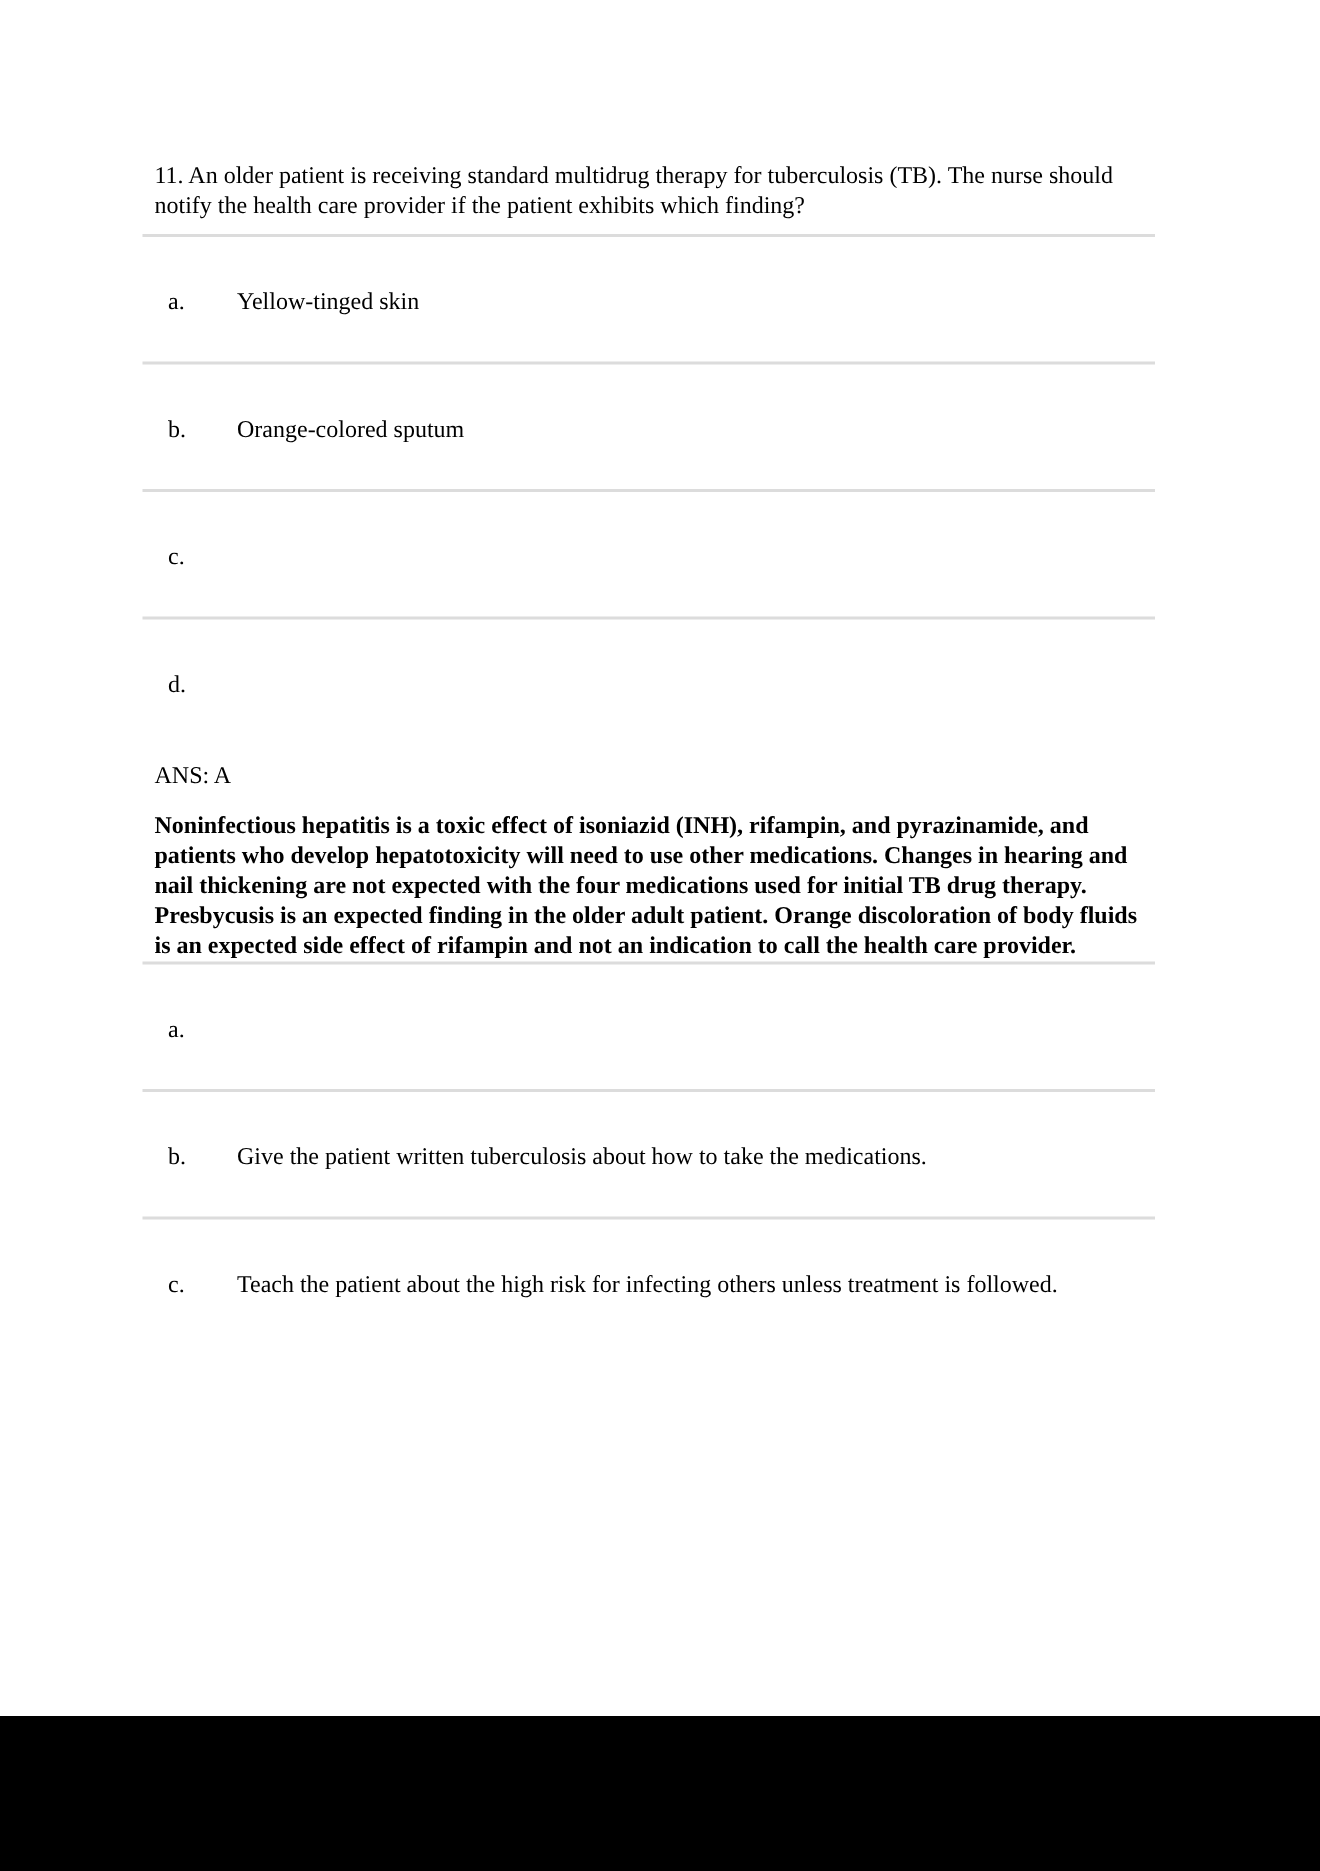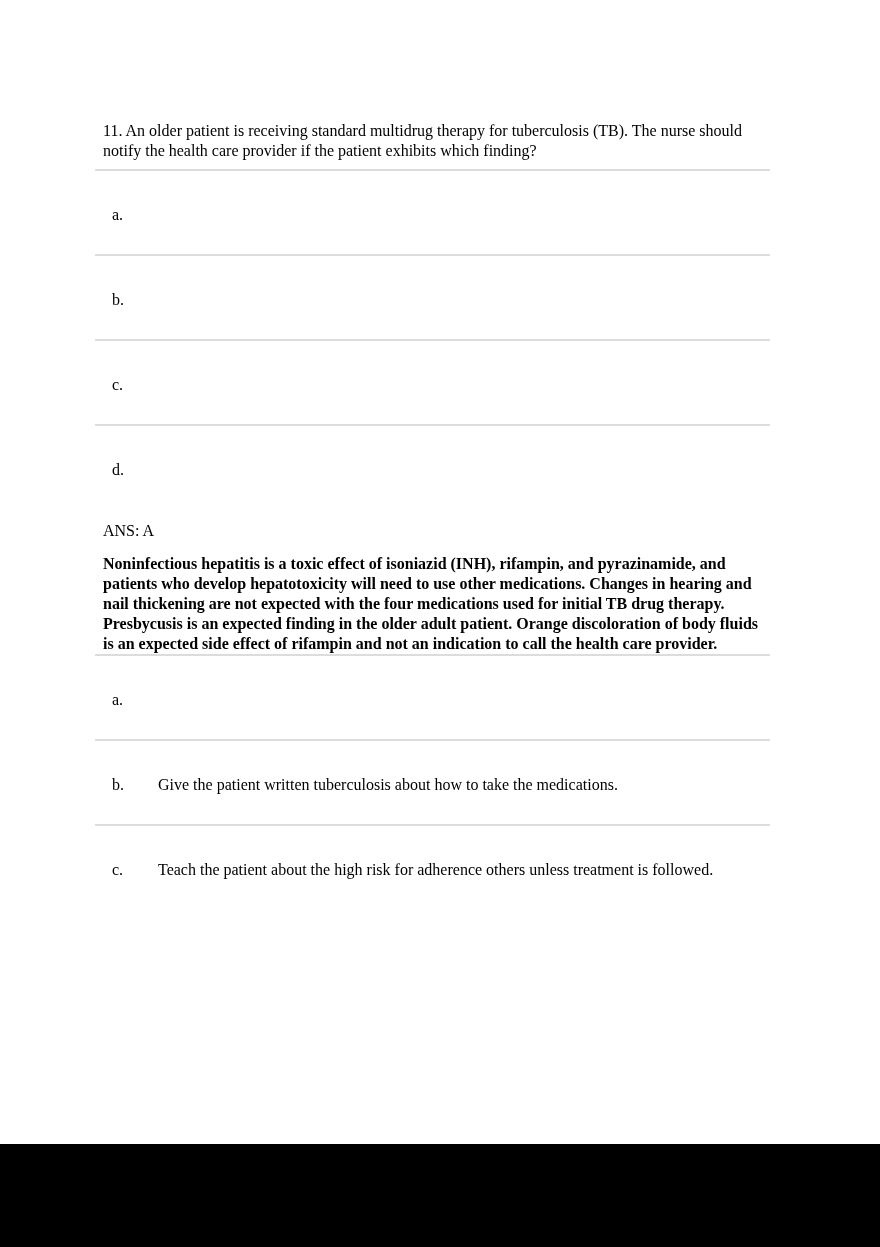--- a/index.html
+++ b/index.html
@@ -12,21 +12,20 @@
     font-size: 16px;
     line-height: 20px;
     position: relative;
     overflow: hidden;
   }
   .doc {
     position: absolute;
     left: 95px;
     top: 0;
     width: 675px;
-    margin-top: 13px;
   }
   .para {
     margin: 0 0 0 8px;
     padding: 0;
   }
   .q11-text { margin-top: 108px; margin-bottom: 8px; }
   .q12-text { margin-top: 44px; margin-bottom: 39px; text-align: justify; }
   .ans-label { margin-top: 12px; }
   .rationale { margin-top: 13px; font-weight: bold; }
   .options { width: 675px; }
@@ -54,23 +53,25 @@
 <body>
 
 <div class="doc">
 
   <div>
     <p class="para q11-text"><span>11.</span> <span>An older patient is receiving standard multidrug therapy for tuberculosis (TB). The nurse should notify the health care provider if the patient exhibits which finding?</span></p>
 
     <div class="options">
       <div class="opt-row">
         <span class="opt-letter">a.</span>
+        <span class="opt-text">Yellow-tinged skin</span>
       </div>
       <div class="opt-row">
         <span class="opt-letter">b.</span>
+        <span class="opt-text">Orange-colored sputum</span>
       </div>
       <div class="opt-row">
         <span class="opt-letter">c.</span>
       </div>
       <div class="opt-row">
         <span class="opt-letter">d.</span>
       </div>
     </div>
 
     <p class="para ans-label">ANS: A</p>
@@ -82,20 +83,20 @@
     <div class="options">
       <div class="opt-row">
         <span class="opt-letter">a.</span>
       </div>
       <div class="opt-row">
         <span class="opt-letter">b.</span>
         <span class="opt-text">Give the patient written tuberculosis about how to take the medications.</span>
       </div>
       <div class="opt-row">
         <span class="opt-letter">c.</span>
-        <span class="opt-text">Teach the patient about the high risk for adherence others unless treatment is followed.</span>
+        <span class="opt-text">Teach the patient about the high risk for infecting others unless treatment is followed.</span>
       </div>
     </div>
   </div>
 
 </div>
 
 <div class="bottom-bar"></div>
 
 </body></html>

